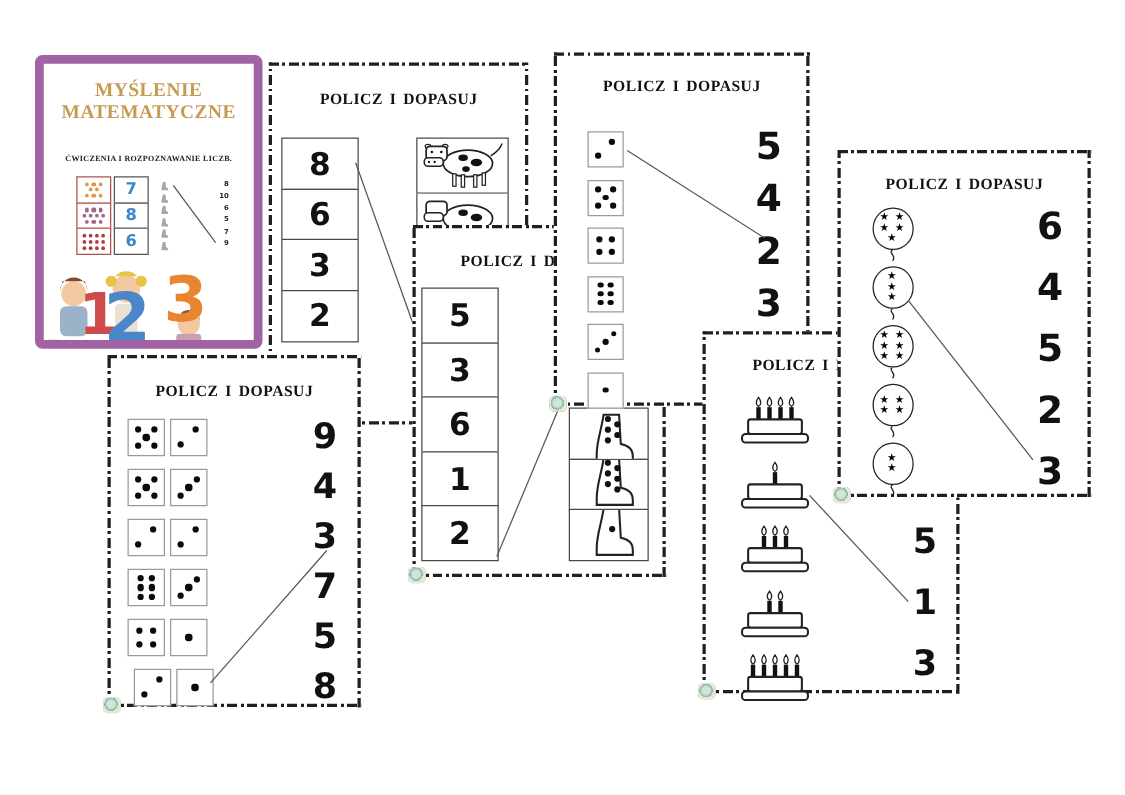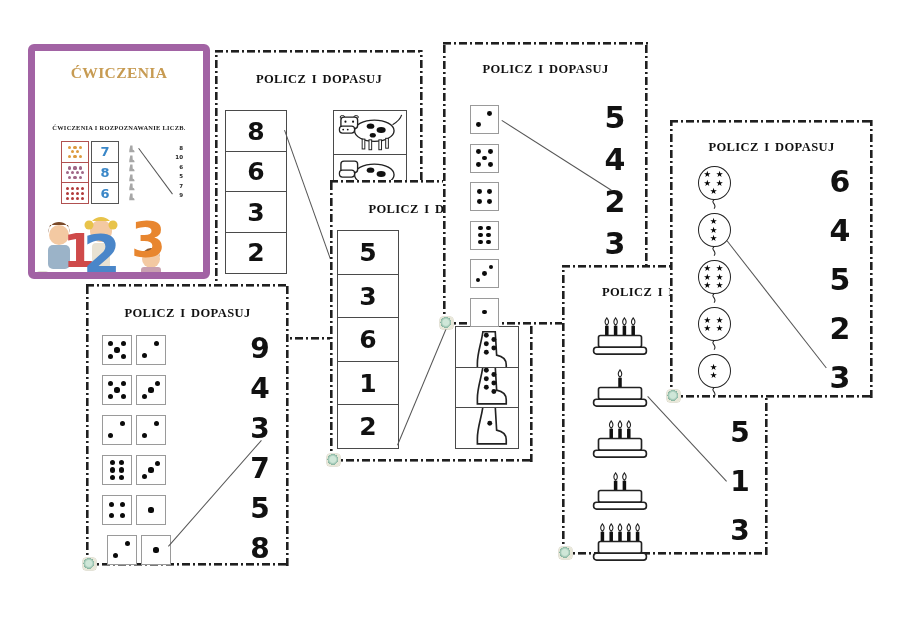--- a/index.html
+++ b/index.html
@@ -78,21 +78,22 @@
   .kids{position:absolute;left:0;bottom:8px;}
 </style>
 </head>
 <body>
 
 <div class="canvas">
 
   <div class="cover" style="left:28px;top:44px;width:168px;height:221px;z-index:1">
     <div class="cover-in">
       <div class="ctitle" style="color:#c79b52">
-        <div>ĆWICZENIA</div>
+        <div>MYŚLENIE</div>
+        <div>MATEMATYCZNE</div>
       </div>
       <div class="csub">ĆWICZENIA I ROZPOZNAWANIE LICZB.</div>
 
       <div class="minidice" style="left:26px;top:78px">
           <div class="minidie">
             <div class="mrow">
               <span class="mdot" style="background: rgb(221, 154, 63);"></span>
               <span class="mdot" style="background: rgb(221, 154, 63);"></span>
               <span class="mdot" style="background: rgb(221, 154, 63);"></span>
             </div>

